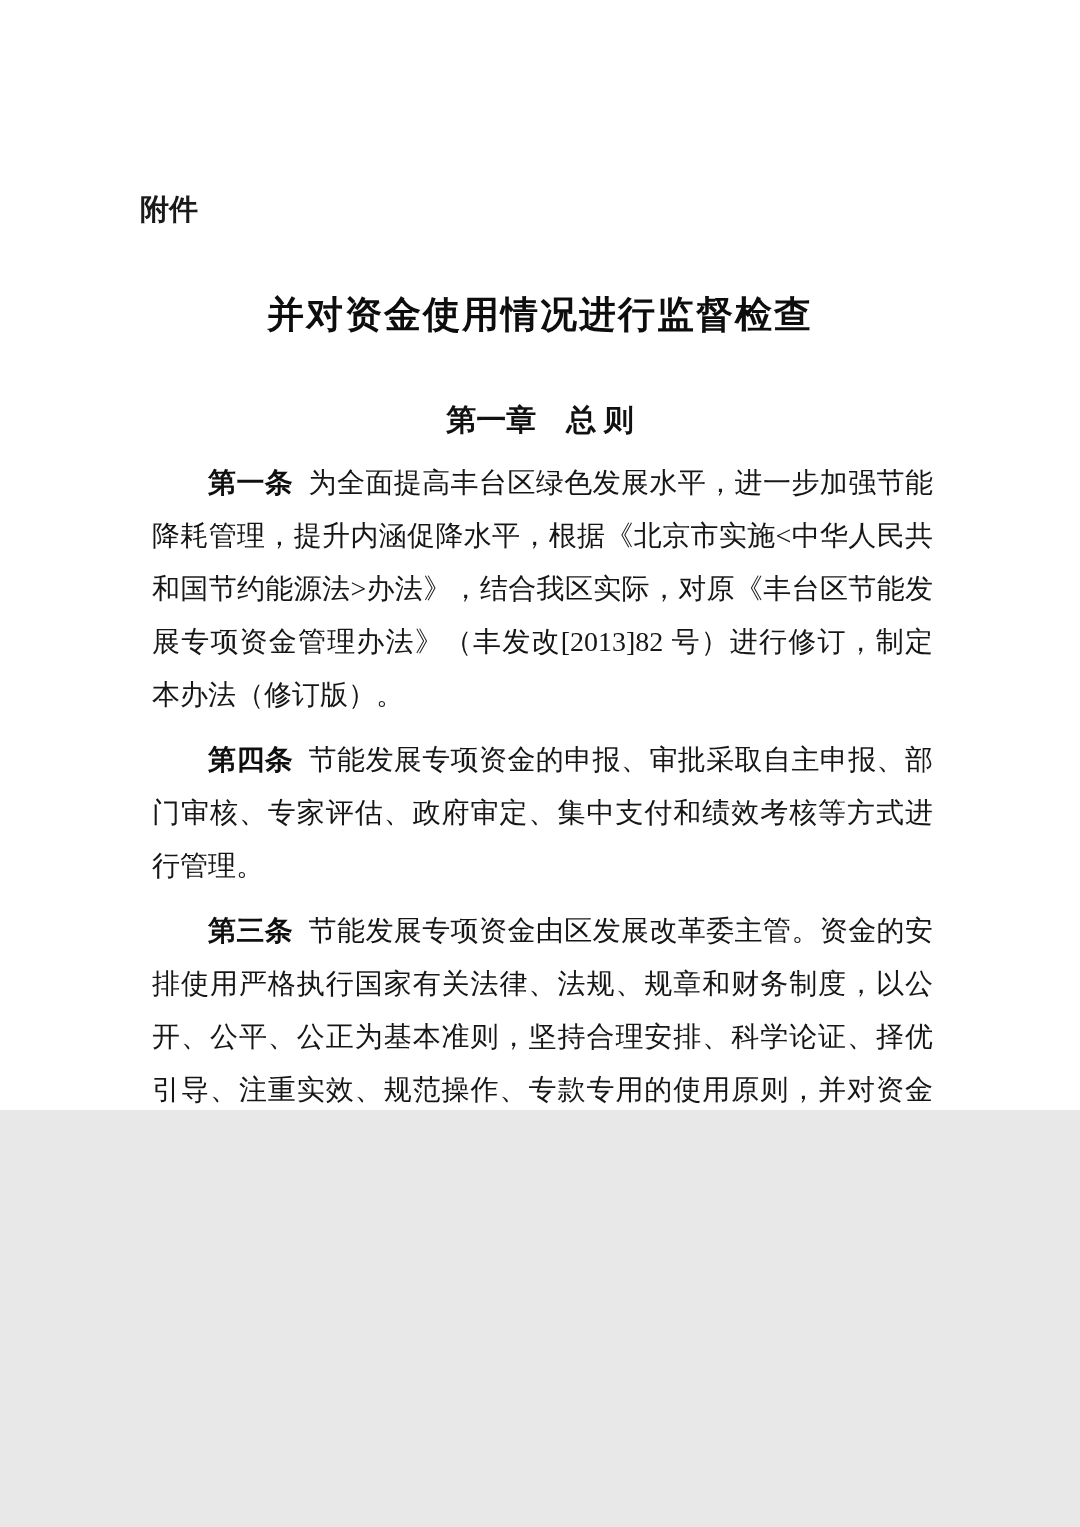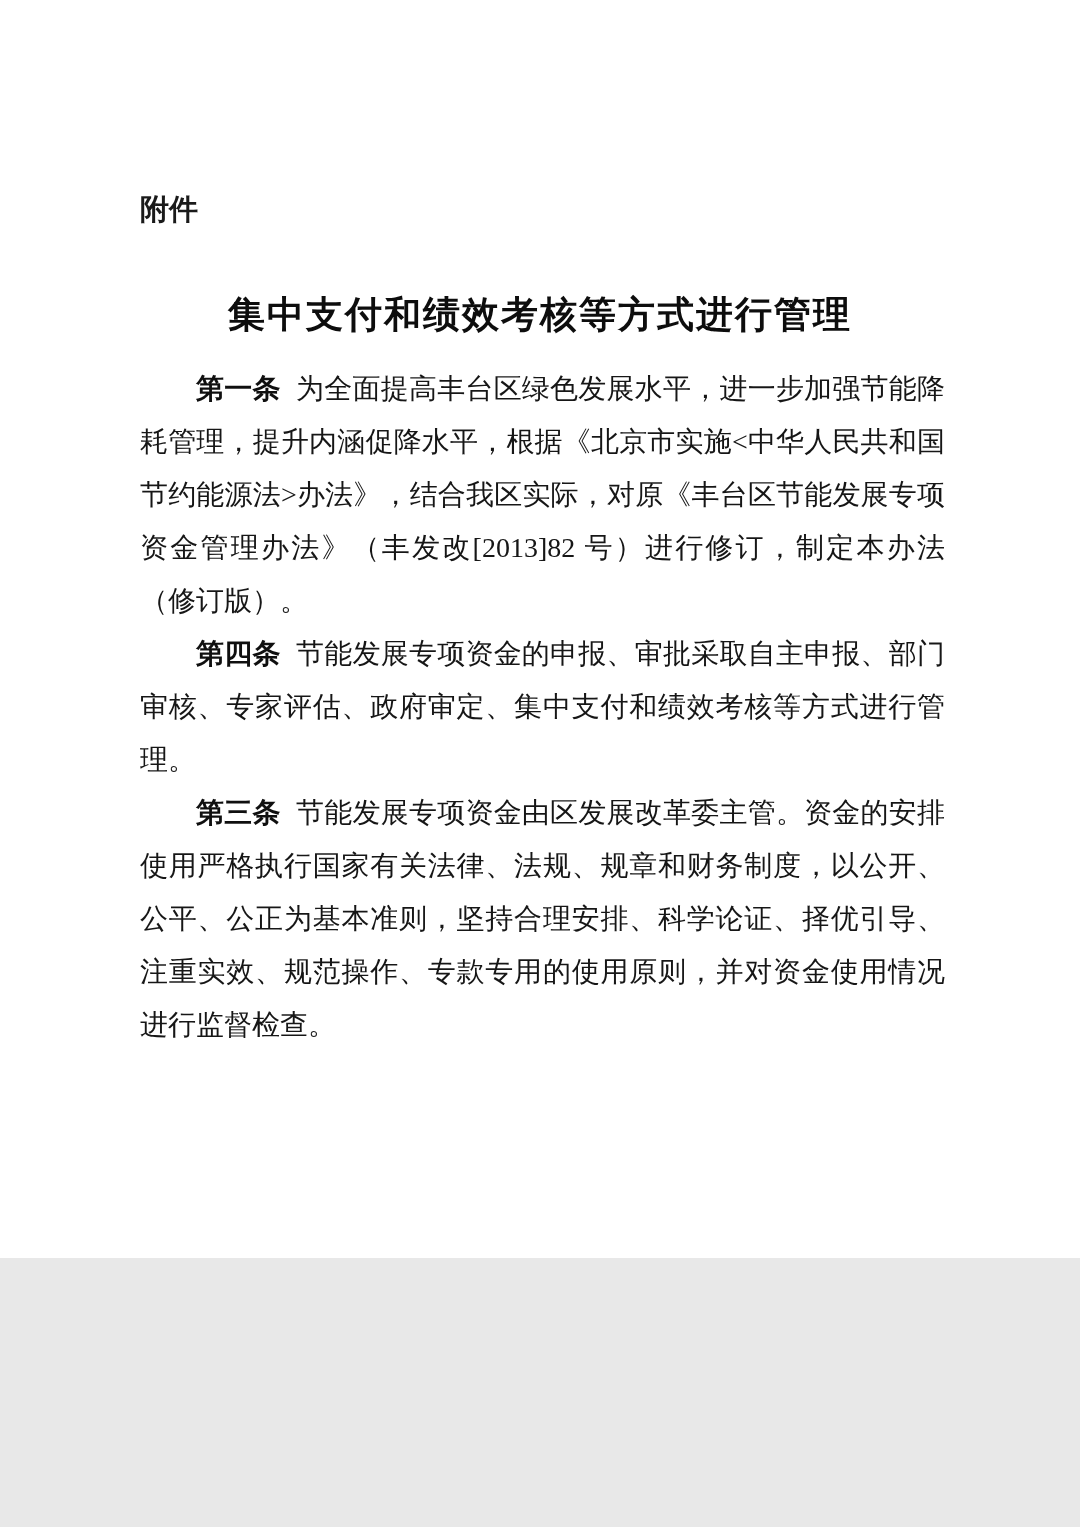--- a/index.html
+++ b/index.html
@@ -3,21 +3,21 @@
 <meta charset="utf-8">
 <style>
   html, body {
     margin: 0;
     padding: 0;
     background: #e8e8e8;
   }
   .page {
     position: relative;
     width: 1080px;
-    height: 1258px;
+    height: 1110px;
     margin: 0 auto;
     background: #ffffff;
     color: #141414;
     font-family: "Liberation Serif", "DejaVu Serif", serif;
     overflow: hidden;
   }
   .attachment {
     margin: 192px 0 0 140px;
     font-family: "Liberation Sans", "DejaVu Sans", sans-serif;
     font-weight: 700;
@@ -45,21 +45,21 @@
   }
   .body-text {
     margin: 18px 135px 0 140px;
     font-size: 28px;
     line-height: 53px;
     text-align: justify;
     text-justify: inter-ideograph;
     color: #161616;
   }
   .article {
-    margin: 0;
+    margin: 12px;
     text-indent: 2em;
   }
   .article-label {
     font-weight: 700;
     margin-right: 0.55em;
     color: #0f0f0f;
   }
   .page-number {
     position: absolute;
     left: 146px;
@@ -71,23 +71,24 @@
   }
 </style>
 </head>
 <body>
 
 <div class="page">
 
   <div class="attachment">附件</div>
 
   <div class="title-block">
-    <div>集中支付和绩效考核等方式进行管理</div>
+    <div>并对资金使用情况进行监督检查</div>
   </div>
 
+  <div class="chapter-heading">第一章　总 则</div>
 
   <div class="body-text">
     <p class="article">
       <span class="article-label">第一条</span><span>为全面提高丰台区绿色发展水平，进一步加强节能降耗管理，提升内涵促降水平，根据《北京市实施&lt;中华人民共和国节约能源法&gt;办法》，结合我区实际，对原《丰台区节能发展专项资金管理办法》（丰发改[2013]82 号）进行修订，制定本办法（修订版）。</span>
     </p>
     <p class="article">
       <span class="article-label">第四条</span><span>节能发展专项资金的申报、审批采取自主申报、部门审核、专家评估、政府审定、集中支付和绩效考核等方式进行管理。</span>
     </p>
     <p class="article">
       <span class="article-label">第三条</span><span>节能发展专项资金由区发展改革委主管。资金的安排使用严格执行国家有关法律、法规、规章和财务制度，以公开、公平、公正为基本准则，坚持合理安排、科学论证、择优引导、注重实效、规范操作、专款专用的使用原则，并对资金使用情况进行监督检查。</span>

